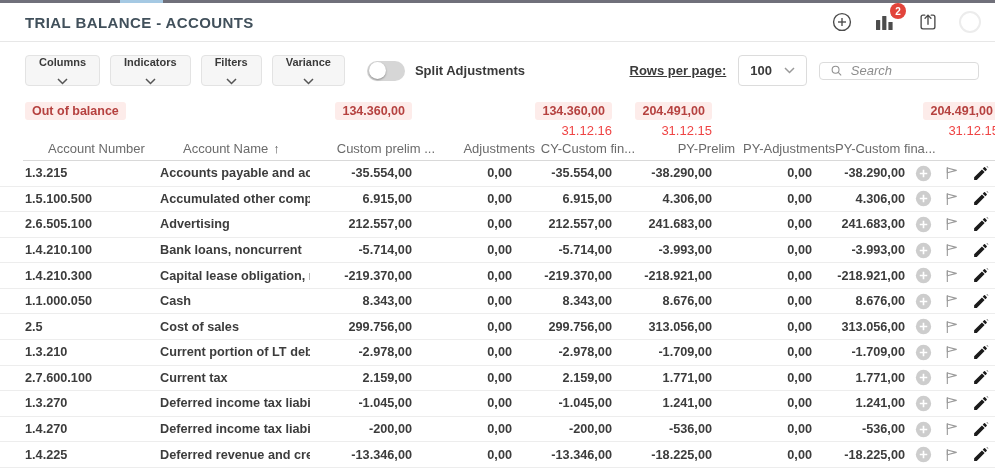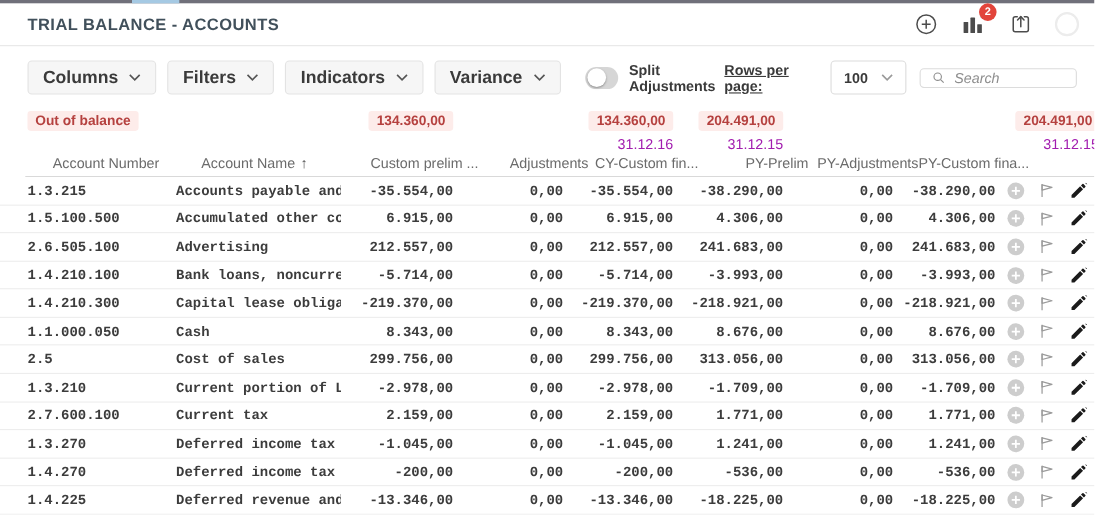--- a/index.html
+++ b/index.html
@@ -18,22 +18,22 @@
   .hicon { position:relative; display:flex; align-items:center; justify-content:center; cursor:pointer; }
   .badge-count { position:absolute; top:-8px; right:-9px; min-width:16px; height:16px; border-radius:8px;
     background:#e2443b; color:#fff; font-size:10px; font-weight:700; display:flex; align-items:center;
     justify-content:center; padding:0 2px; }
   .faint-circle { width:22px; height:22px; border:2px solid #ececec; border-radius:50%; }
 
   
   .toolbar { display:flex; align-items:center; padding:13px 16px 12px 25px; }
   .tb-left { display:flex; align-items:center; gap:10px; }
   .tb-btn { display:flex; align-items:center; gap:10px; height:31px; padding:0 13px;
-    background:#f6f6f6; border:1px solid #e3e3e3; border-radius:4px; font-size:16px;
-    font-weight:600; color:#3a3a3a; cursor:pointer; }
+    background:#f6f6f6; border:1px solid #e3e3e3; border-radius:4px; font-size:11px;
+    font-weight:600; color:#3a3a3a; cursor:pointer;flex-direction:column; }
   .toggle-wrap { display:flex; align-items:center; gap:10px; margin-left:12px; }
   .toggle { width:38px; height:20px; border-radius:10px; background:#d6d6d6; position:relative; cursor:pointer; }
   .toggle .knob { position:absolute; top:1.5px; left:2px; width:17px; height:17px; border-radius:50%;
     background:#fff; box-shadow:0 1px 2px rgba(0,0,0,.35); }
   .toggle-label { font-size:13px; font-weight:600; color:#3a3a3a; }
   .tb-right { margin-left:auto; display:flex; align-items:center; gap:12px; }
   .rpp-label { font-size:13px; font-weight:600; color:#3a3a3a;text-decoration:underline; }
   .rpp-select { display:flex; align-items:center; gap:12px; height:31px; padding:0 11px;
     border:1px solid #dcdcdc; border-radius:4px; background:#fff; font-size:13px; font-weight:600;
     color:#3a3a3a; cursor:pointer; }
@@ -46,30 +46,30 @@
   
   .grid { display:grid; grid-template-columns:135px 150px 102px 100px 100px 100px 100px 93px 90px;
     align-items:center; padding-left:25px; }
   .thead { overflow:hidden; }
   .r { text-align:right; justify-self:stretch; }
   .badge-row { height:24px; }
   .pill { display:inline-block; background:#fdecea; color:#b5413f; font-size:12.5px; font-weight:600;
     border-radius:3px; padding:2px 7px; }
   .pill-cell { justify-self:end; }
   .span89 { grid-column:8 / 10; justify-self:end; margin-right:-5px; }
-  .date-row { height:17px; font-size:13px; color:#a21caf; }
+  .date-row { height:17px; font-size:13px; color:#ef4444; }
   .date-cell { justify-self:end; }
   .date-span { grid-column:8 / 10; justify-self:end; margin-right:-4px; }
   .head-row { height:22px; font-size:13px; color:#6b6b6b; padding-bottom:3px;
     border-bottom:1px solid #d9d9d9;margin-left:23px; }
   .head-cell { cursor:pointer; white-space:nowrap; }
   .sort-arrow { color:#555; margin-left:5px; font-size:13px; }
 
   
-  .tbody .tr { height:25.58px; border-bottom:1px solid #ededed; font-size:12.7px;font-family:Liberation Mono, monospace; }
+  .tbody .tr { height:25.58px; border-bottom:1px solid #ededed; font-size:12.7px; }
   .td { white-space:nowrap; overflow:hidden; }
   .acct-num { font-weight:600; color:#3c3c3c; }
   .acct-name { font-weight:700; color:#3c3c3c; }
   .num { font-weight:600; color:#3c3c3c; text-align:right; }
   .actions { display:flex; align-items:center; justify-content:flex-end; gap:12px; padding-right:6px; }
   .act { display:flex; align-items:center; cursor:pointer; }
 </style>
 </head>
 <body>
 
@@ -109,27 +109,27 @@
 
 <div class="toolbar">
   <div class="tb-left">
     <div class="tb-btn">
       <span>Columns</span>
       <svg width="11" height="7" viewBox="0 0 11 7" fill="none">
           <path d="M1 1l4.5 4.5L10 1" stroke="#555" stroke-width="1.5"></path>
         </svg>
     </div>
     <div class="tb-btn">
-      <span>Filters</span>
+      <span>Indicators</span>
       <svg width="11" height="7" viewBox="0 0 11 7" fill="none">
           <path d="M1 1l4.5 4.5L10 1" stroke="#555" stroke-width="1.5"></path>
         </svg>
     </div>
     <div class="tb-btn">
-      <span>Indicators</span>
+      <span>Filters</span>
       <svg width="11" height="7" viewBox="0 0 11 7" fill="none">
           <path d="M1 1l4.5 4.5L10 1" stroke="#555" stroke-width="1.5"></path>
         </svg>
     </div>
     <div class="tb-btn">
       <span>Variance</span>
       <svg width="11" height="7" viewBox="0 0 11 7" fill="none">
           <path d="M1 1l4.5 4.5L10 1" stroke="#555" stroke-width="1.5"></path>
         </svg>
     </div>

